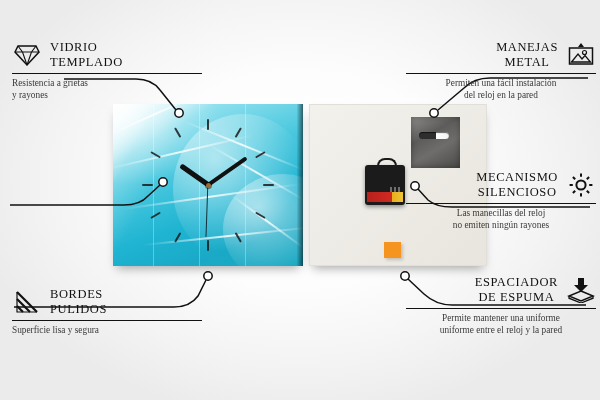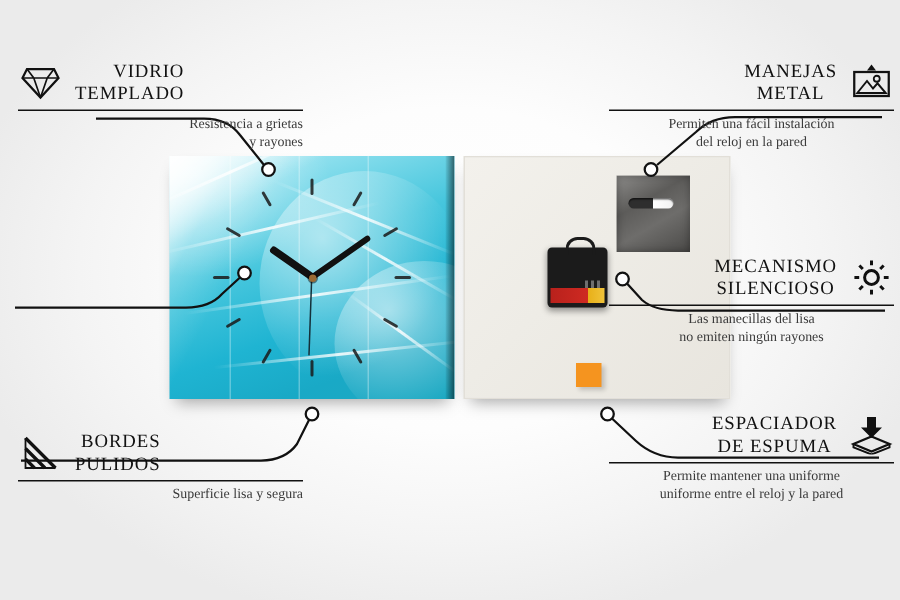--- a/index.html
+++ b/index.html
@@ -62,21 +62,21 @@
     background:repeating-linear-gradient(90deg,#6f6f6f 0 2px,transparent 2px 4px);}
   .spacer{position:absolute;left:74px;top:137px;width:17px;height:16px;background:#f5941f;
     box-shadow:2px 2px 3px rgba(0,0,0,.18);}
 
   
   .callout{position:absolute;width:190px;}
   .callout .head{display:flex;align-items:center;gap:8px;}
   .callout .title{font-size:12.5px;letter-spacing:.6px;color:#111;line-height:1.18;text-transform:uppercase;}
   .callout .rule{height:1.4px;background:#111;margin-top:3px;}
   .callout .desc{font-size:9.3px;color:#3a3a3a;line-height:1.35;margin-top:3px;}
-  .left{left:12px;text-align:right;}
+  .left{left:12px;text-align:left;}
   .left .head{justify-content:flex-start;}
   .right{left:406px;width:190px;text-align:center;}
   .right .head{justify-content:flex-end;}
 
   .ico{width:30px;height:26px;flex:0 0 30px;display:flex;align-items:center;justify-content:center;}
   .ico svg{display:block;}
   .ico-hd{width:34px;height:25px;border:1.6px solid #111;border-radius:3px;
     display:flex;flex-direction:column;align-items:center;justify-content:center;line-height:1;}
   .ico-hd .u{font-size:5.5px;letter-spacing:.3px;color:#111;font-family:"Liberation Sans",sans-serif;}
   .ico-hd .h{font-size:11px;font-weight:bold;color:#111;font-family:"Liberation Sans",sans-serif;margin-top:1px;}
@@ -237,21 +237,21 @@
           <g fill="none" stroke="#111" stroke-width="2">
             <circle cx="14" cy="13" r="4.6"></circle>
             <path d="M14 1.6 v3.2 M14 21.2 v3.2 M2.6 13 h3.2 M22.2 13 h3.2
                      M5.9 5 l2.3 2.3 M19.8 18.7 l2.3 2.3 M22.1 5 l-2.3 2.3 M8.2 18.7 l-2.3 2.3"></path>
           </g>
         </svg>
       </span>
     </div>
     <div class="rule"></div>
     <div class="desc">
-      <span>Las manecillas del lisa</span><br>
+      <span>Las manecillas del reloj</span><br>
       <span>no emiten ningún rayones</span>
     </div>
   </div>
 
   <div class="callout right" style="top:275px;">
     <div class="head">
       <span class="title">
         <span>ESPACIADOR</span><br>
         <span>DE ESPUMA</span>
       </span>

